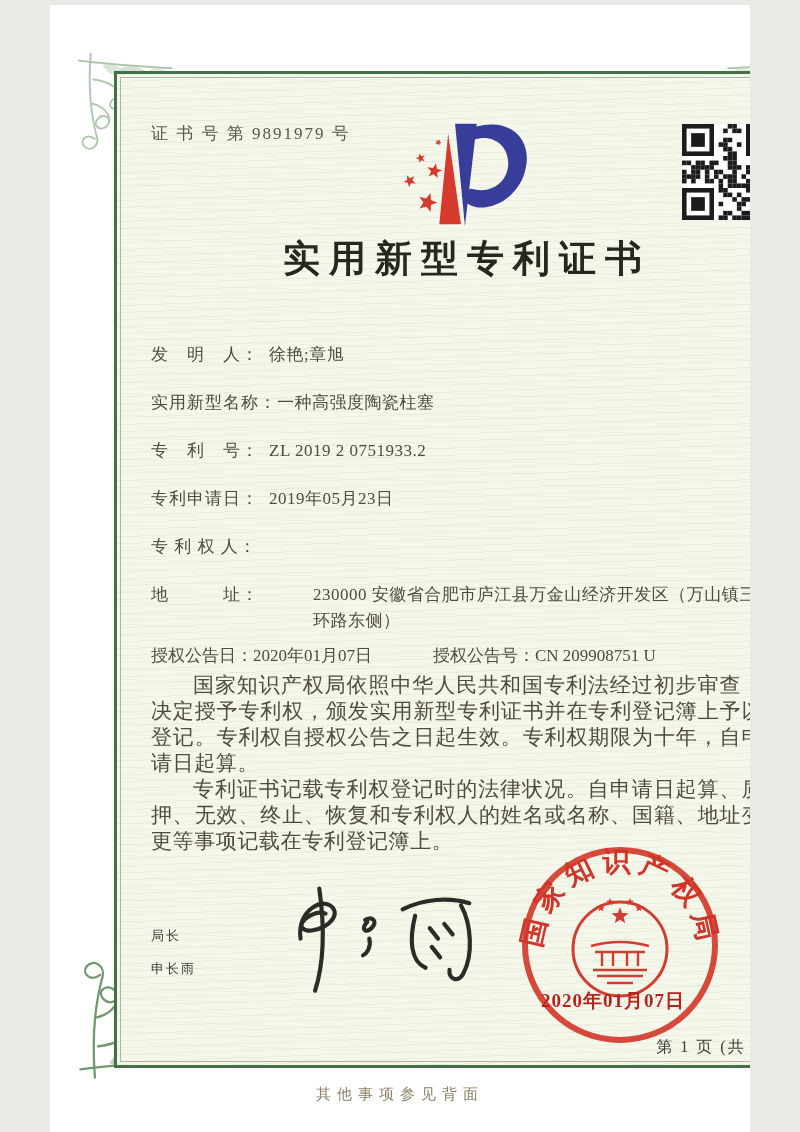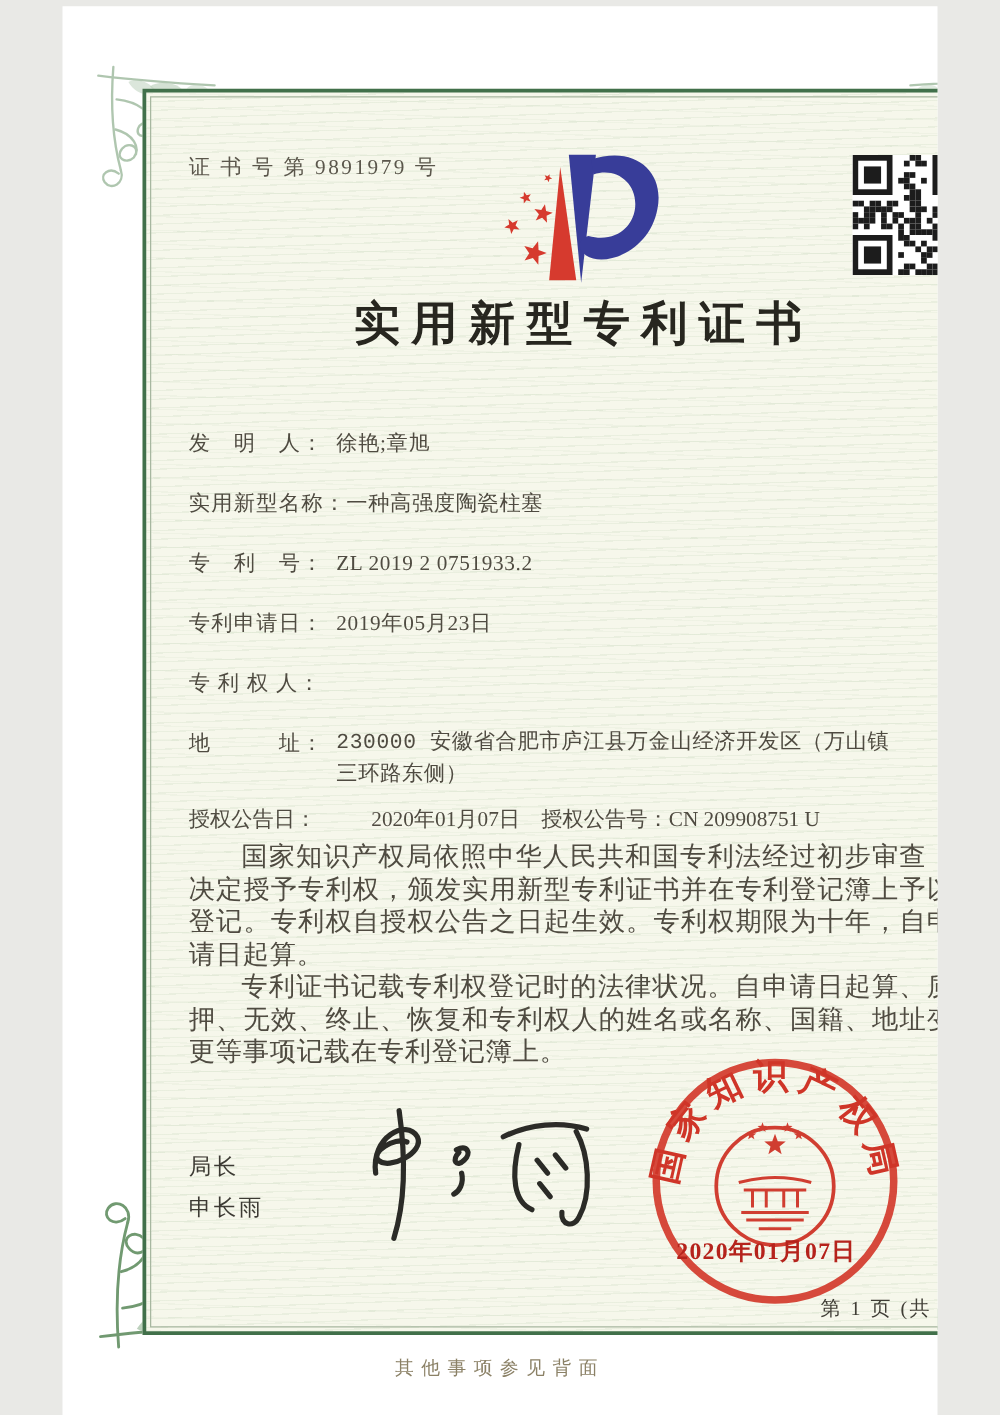--- a/index.html
+++ b/index.html
@@ -27,30 +27,30 @@
   .logo{position:absolute;left:268px;top:34px;width:150px;height:128px;}
   .qr{position:absolute;left:565px;top:50px;width:96px;height:96px;background:#fff;}
   .title{
     position:absolute;left:0;right:0;top:160px;text-align:center;
     font-size:37px;font-weight:600;color:#27261f;letter-spacing:9px;padding-left:24px;
   }
   .fields{position:absolute;left:34px;right:28px;top:268px;font-size:17px;line-height:26px;}
   .row{display:flex;margin-bottom:22px;}
   .row .lab{flex:0 0 118px;white-space:nowrap;letter-spacing:1px;}
   .row .val{letter-spacing:.5px;}
-  .row.addr{margin-bottom:9px;}
-  .row.addr .val{width:452px;font-family:Liberation Mono, monospace;}
+  .row.addr{margin-bottom:9px;justify-content:space-between;}
+  .row.addr .val{width:452px;}
   .grant-row{display:flex;margin-top:0;}
   .grant-row .pair{display:flex;}
-  .grant-row .pair1{width:282px;gap:44px;}
+  .grant-row .pair1{width:282px;}
   .paras{position:absolute;left:34px;right:30px;top:598px;font-size:21px;line-height:26px;
          color:#4f4b41;letter-spacing:.6px;text-align:justify;}
   .paras p{margin:0;text-indent:2em;}
-  .signoff{position:absolute;left:34px;top:845px;font-size:18px;line-height:33px;color:#3c3a33;
-           font-family:Liberation Mono, monospace;letter-spacing:2px;}
+  .signoff{position:absolute;left:34px;top:845px;font-size:13px;line-height:33px;color:#3c3a33;
+           font-family:Liberation Sans, sans-serif;letter-spacing:2px;}
   .signature{position:absolute;left:140px;top:800px;width:235px;height:125px;}
   .seal{position:absolute;left:400px;top:768px;width:206px;height:206px;}
   .seal svg{position:absolute;inset:0;}
   .seal-date{
     position:absolute;left:0;right:14px;top:146px;text-align:center;
     font-size:19px;font-weight:bold;color:#b5231c;letter-spacing:1px;white-space:nowrap;
   }
   .pageinfo{position:absolute;left:0;right:0;top:963px;text-align:right;font-size:16px;color:#3f3d35;letter-spacing:2px;}
   .backnote{position:absolute;left:0;right:0;top:1080px;text-align:center;font-size:15px;
             color:#8b8166;letter-spacing:6px;}

